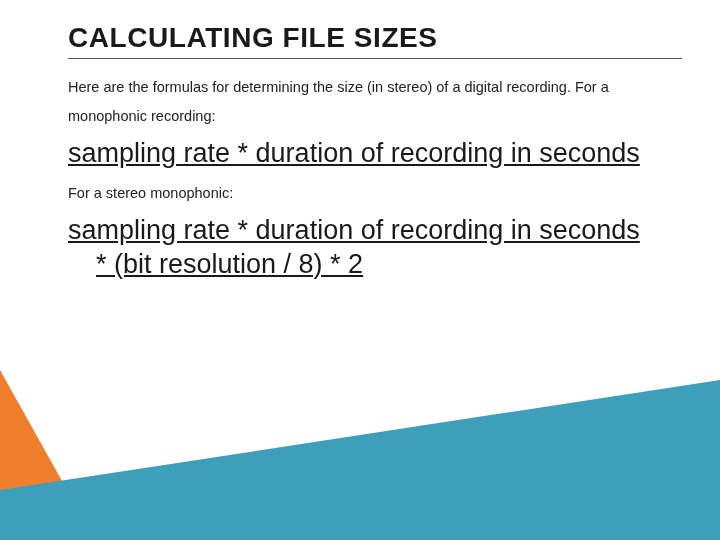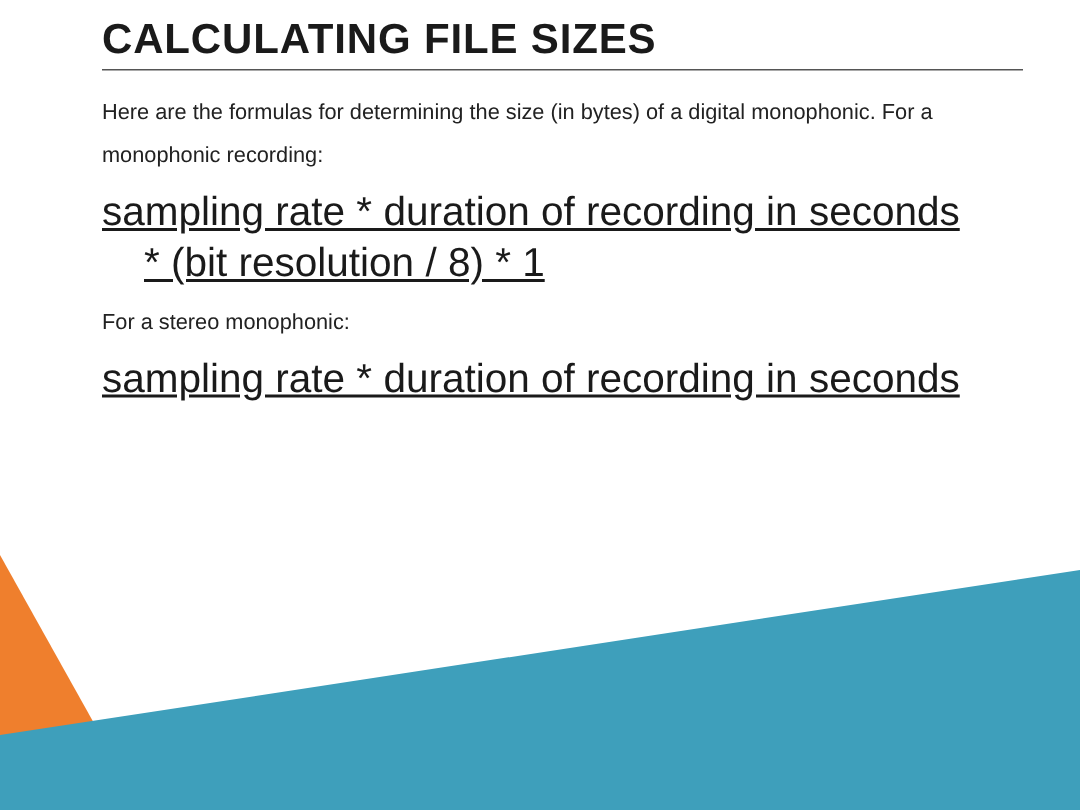--- a/index.html
+++ b/index.html
@@ -12,21 +12,21 @@
     font-family: "Segoe UI", "Helvetica Neue", Arial, sans-serif;
   }
   .slide {
     position: relative;
     width: 720px;
     height: 540px;
     box-sizing: border-box;
   }
   .content {
     position: relative;
-    padding: 10px 38px 0 68px;
+    padding: 22px 38px 0 68px;
     z-index: 3;
   }
   .title {
     font-family: "Arial Narrow", "Segoe UI Semibold", Arial, sans-serif;
     font-stretch: condensed;
     font-weight: 700;
     font-size: 28px;
     letter-spacing: 0.02em;
     color: #1a1a1a;
     margin: 0 0 4px 0;
@@ -84,31 +84,31 @@
   }
 </style>
 </head>
 <body>
 
 <div class="slide">
 
   <div class="content">
     <h1 class="title">CALCULATING FILE SIZES</h1>
     <hr class="rule">
-    <p class="body-text">Here are the formulas for determining the size (in bytes) of a digital monophonic. For a monophonic recording:</p>
+    <p class="body-text">Here are the formulas for determining the size (in stereo) of a digital recording. For a monophonic recording:</p>
 
     <p class="formula">
       <span>sampling rate * duration of recording in seconds</span>
-      <span class="indent">* (bit resolution / 8) * 1</span>
     </p>
 
     <p class="body-text">For a stereo monophonic:</p>
 
     <p class="formula">
       <span>sampling rate * duration of recording in seconds</span>
+      <span class="indent">* (bit resolution / 8) * 2</span>
     </p>
   </div>
 
   <div class="orange-tri"></div>
 
   <div class="blue-wedge">
     <svg viewBox="0 0 720 200" preserveAspectRatio="none">
       <polygon points="0,200 720,200 720,40 0,150" fill="#3e9fbb"></polygon>
     </svg>
   </div>

